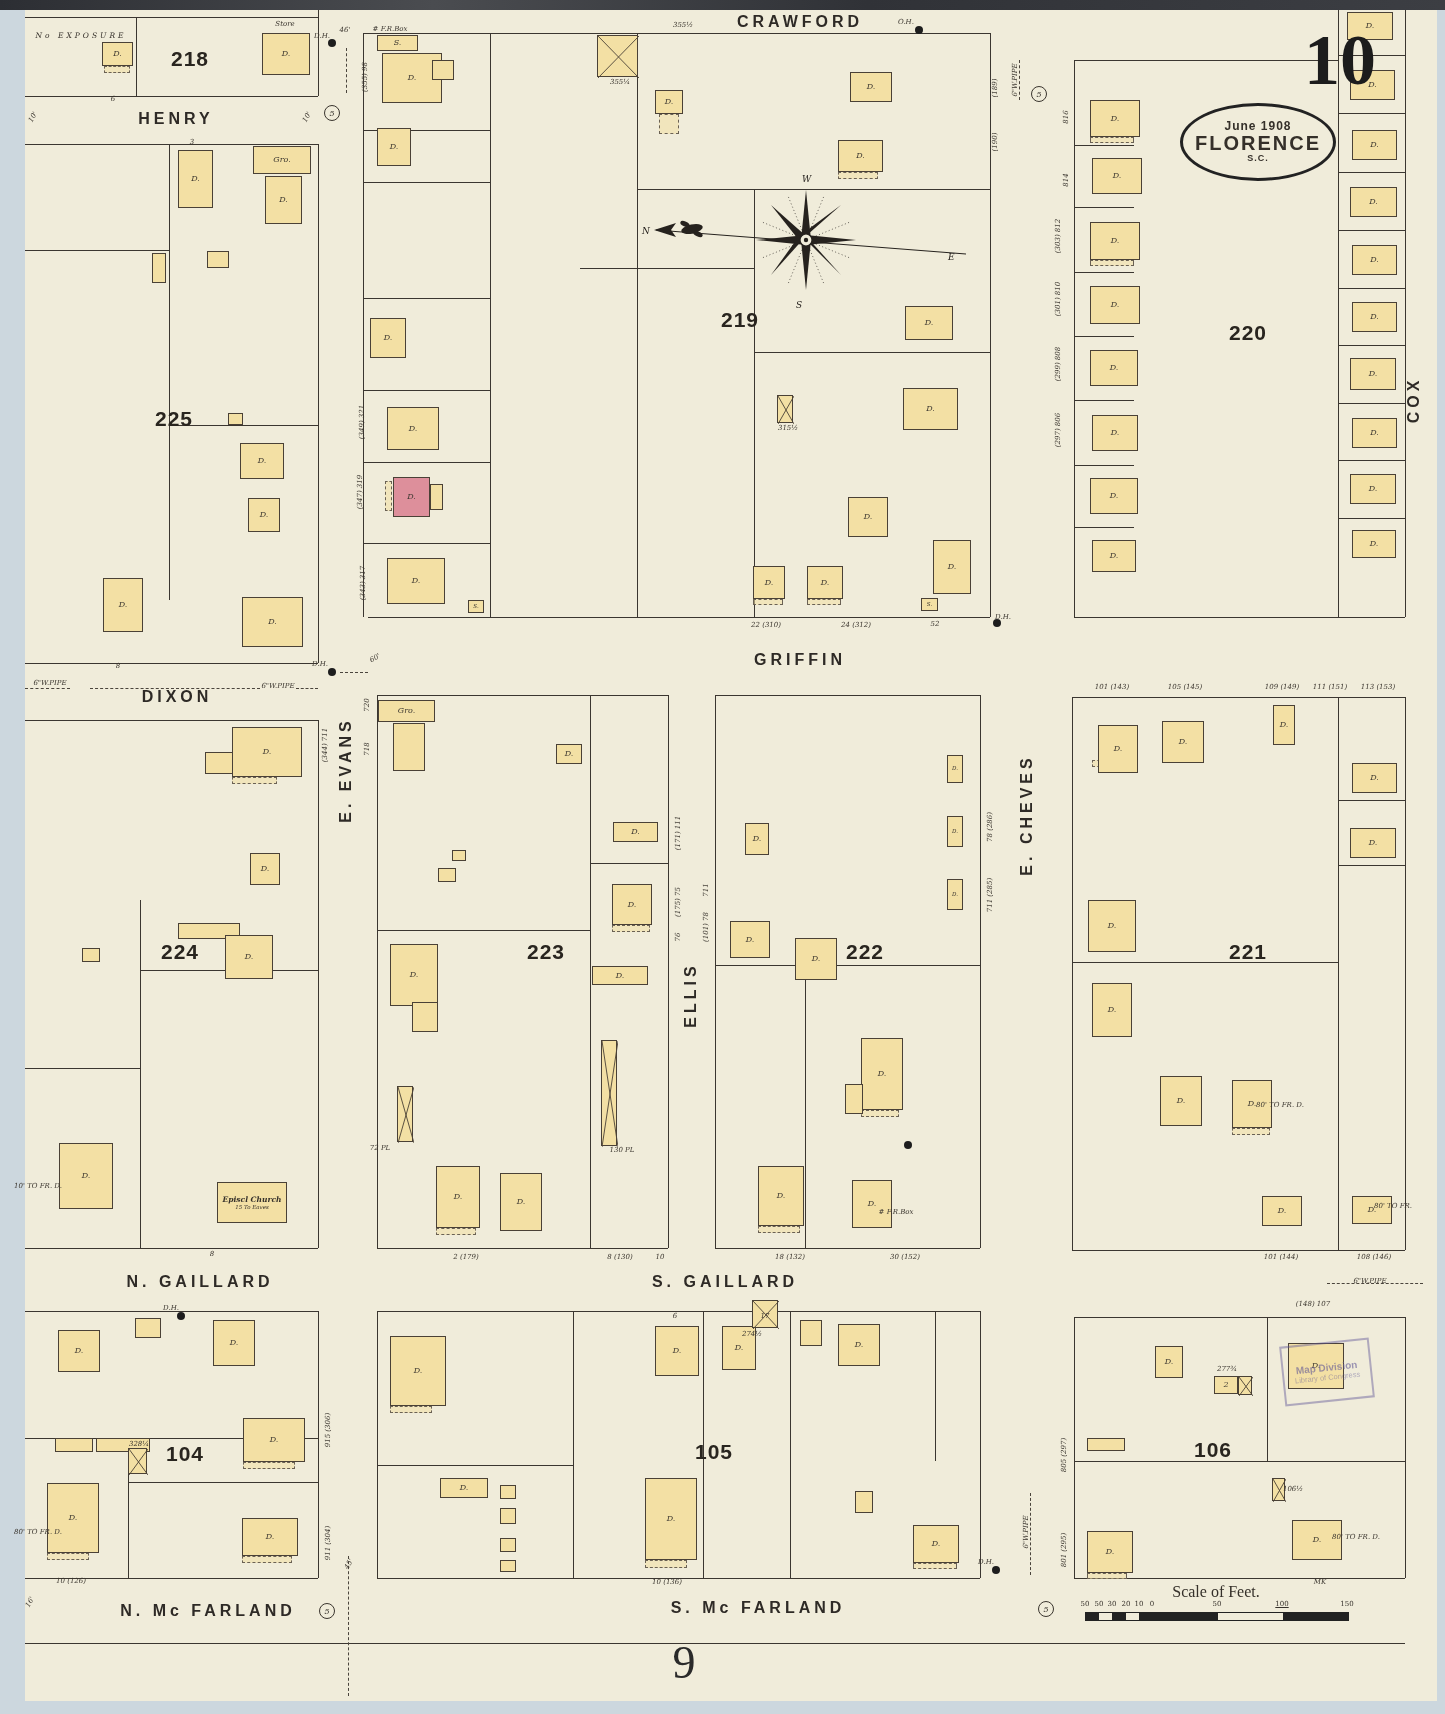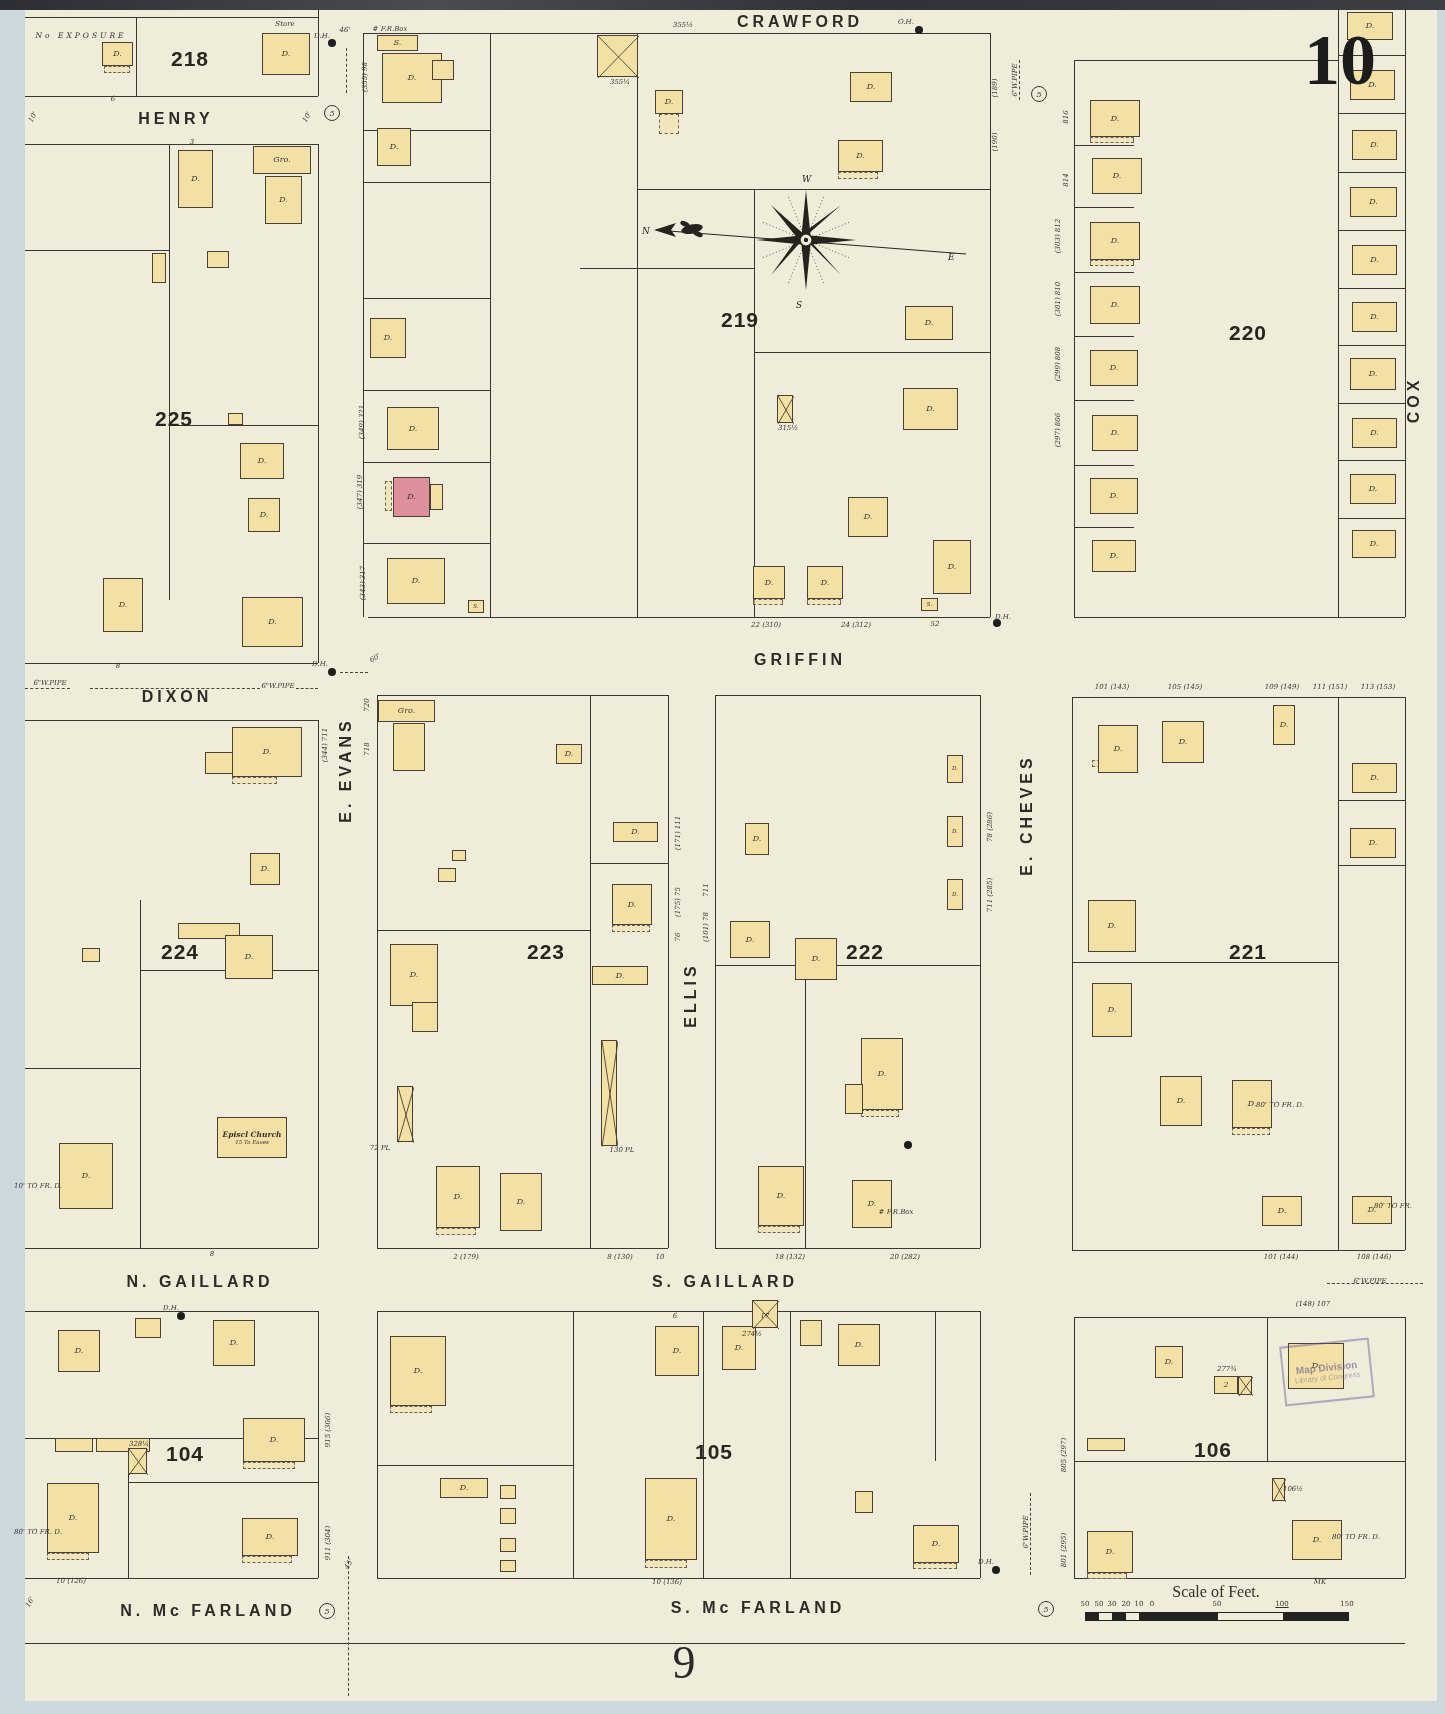--- a/index.html
+++ b/index.html
@@ -362,21 +362,21 @@
         <span class="lb">D.</span>
       </div>
       <div class="bld f" style="left: 178px; top: 923px; width: 62px; height: 16px;"></div>
       <div class="bld f" style="left: 82px; top: 948px; width: 18px; height: 14px;"></div>
       <div class="bld f" style="left: 225px; top: 935px; width: 48px; height: 44px;">
         <span class="lb">D.</span>
       </div>
       <div class="bld f" style="left: 59px; top: 1143px; width: 54px; height: 66px;">
         <span class="lb">D.</span>
       </div>
-      <div class="bld f" style="left: 217px; top: 1117px; width: 70px; height: 41px; flex-direction: column;">
+      <div class="bld f" style="left: 217px; top: 1182px; width: 70px; height: 41px; flex-direction: column;">
         <span class="church-l1">Episcl Church</span>
         <span class="church-l2">15 To Eaves</span>
       </div>
       <div class="bld f" style="left: 378px; top: 700px; width: 57px; height: 22px;">
         <span class="lb">Gro.</span>
       </div>
       <div class="bld f" style="left: 393px; top: 723px; width: 32px; height: 48px;"></div>
       <div class="bld f" style="left: 556px; top: 744px; width: 26px; height: 20px;">
         <span class="lb">D.</span>
       </div>
@@ -608,21 +608,21 @@
       <div class="tick" style="left: 1282px; top: 687px;">109 (149)</div>
       <div class="tick" style="left: 1330px; top: 687px;">111 (151)</div>
       <div class="tick" style="left: 1378px; top: 687px;">113 (153)</div>
       <div class="tick" style="left: 1280px; top: 1105px;">80' TO FR. D.</div>
       <div class="tick" style="left: 1393px; top: 1206px;">80' TO FR.</div>
       <div class="tick" style="left: 212px; top: 1254px;">8</div>
       <div class="tick" style="left: 466px; top: 1257px;">2 (179)</div>
       <div class="tick" style="left: 620px; top: 1257px;">8 (130)</div>
       <div class="tick" style="left: 660px; top: 1257px;">10</div>
       <div class="tick" style="left: 790px; top: 1257px;">18 (132)</div>
-      <div class="tick" style="left: 905px; top: 1257px;">20 (282)</div>
+      <div class="tick" style="left: 905px; top: 1257px;">30 (152)</div>
       <div class="tick" style="left: 1281px; top: 1257px;">101 (144)</div>
       <div class="tick" style="left: 1374px; top: 1257px;">108 (146)</div>
       <div class="tick" style="left: 1313px; top: 1304px;">(148) 107</div>
       <div class="tick" style="left: 1370px; top: 1281px;">6"W.PIPE</div>
       <div class="tick" style="left: 171px; top: 1308px;">D.H.</div>
       <div class="tick" style="left: 896px; top: 1212px;"># F.R.Box</div>
       <div class="tick" style="left: 380px; top: 1148px;">72 PL</div>
       <div class="tick" style="left: 622px; top: 1150px;">130 PL</div>
       <div class="tick" style="left: 752px; top: 1334px;">274½</div>
       <div class="tick" style="left: 675px; top: 1316px;">6</div>
@@ -685,20 +685,25 @@
       <div class="scalenum" style="left: 1139px;">10</div>
       <div class="scalenum" style="left: 1152px;">0</div>
       <div class="scalenum" style="left: 1217px;">50</div>
       <div class="scalenum" style="left: 1282px; text-decoration: underline;">100</div>
       <div class="scalenum" style="left: 1347px;">150</div>
     </div>
 
   <div id="sheet-number">10</div>
   <div id="adjacent-sheet">9</div>
 
+  <div id="badge">
+    <span class="b1">June 1908</span>
+    <span class="b2">FLORENCE</span>
+    <span class="b3">S.C.</span>
+  </div>
 
   <div id="no-exposure">No EXPOSURE</div>
 
   <svg id="compass" width="340" height="150" viewBox="0 0 340 150">
     <line x1="26" y1="62" x2="336" y2="86" stroke="#26221e" stroke-width="1"></line>
     <polygon points="24,62 46,55 41,62 46,69" fill="#26221e"></polygon>
     <ellipse cx="62" cy="61" rx="11" ry="4.5" fill="#26221e" transform="rotate(-12 62 61)"></ellipse>
     <ellipse cx="55" cy="56" rx="5" ry="2.5" fill="#26221e" transform="rotate(25 55 56)"></ellipse>
     <ellipse cx="68" cy="66" rx="5" ry="2.5" fill="#26221e" transform="rotate(25 68 66)"></ellipse>
     <g>

